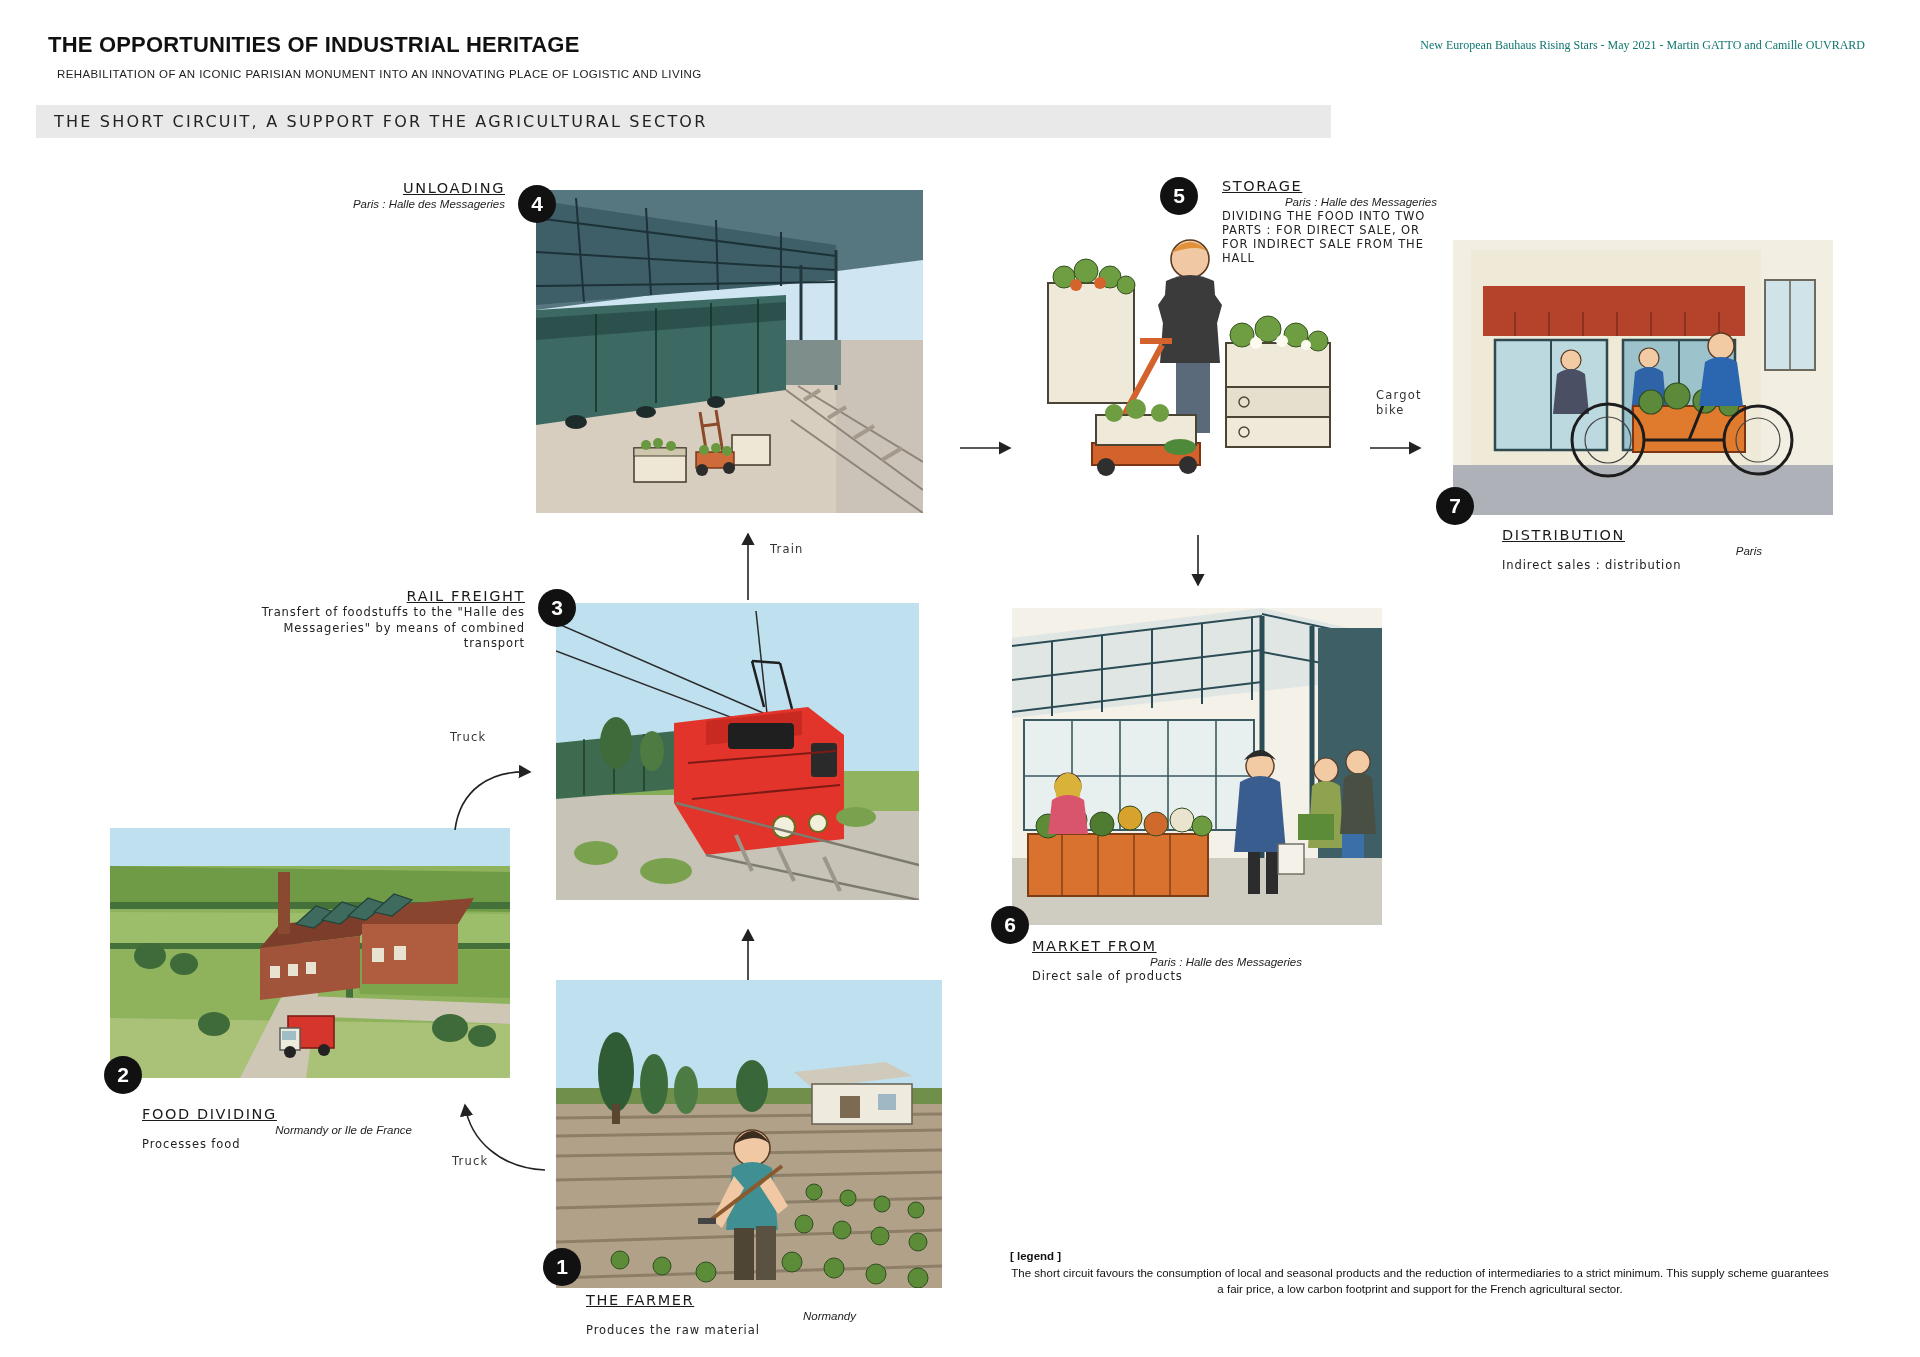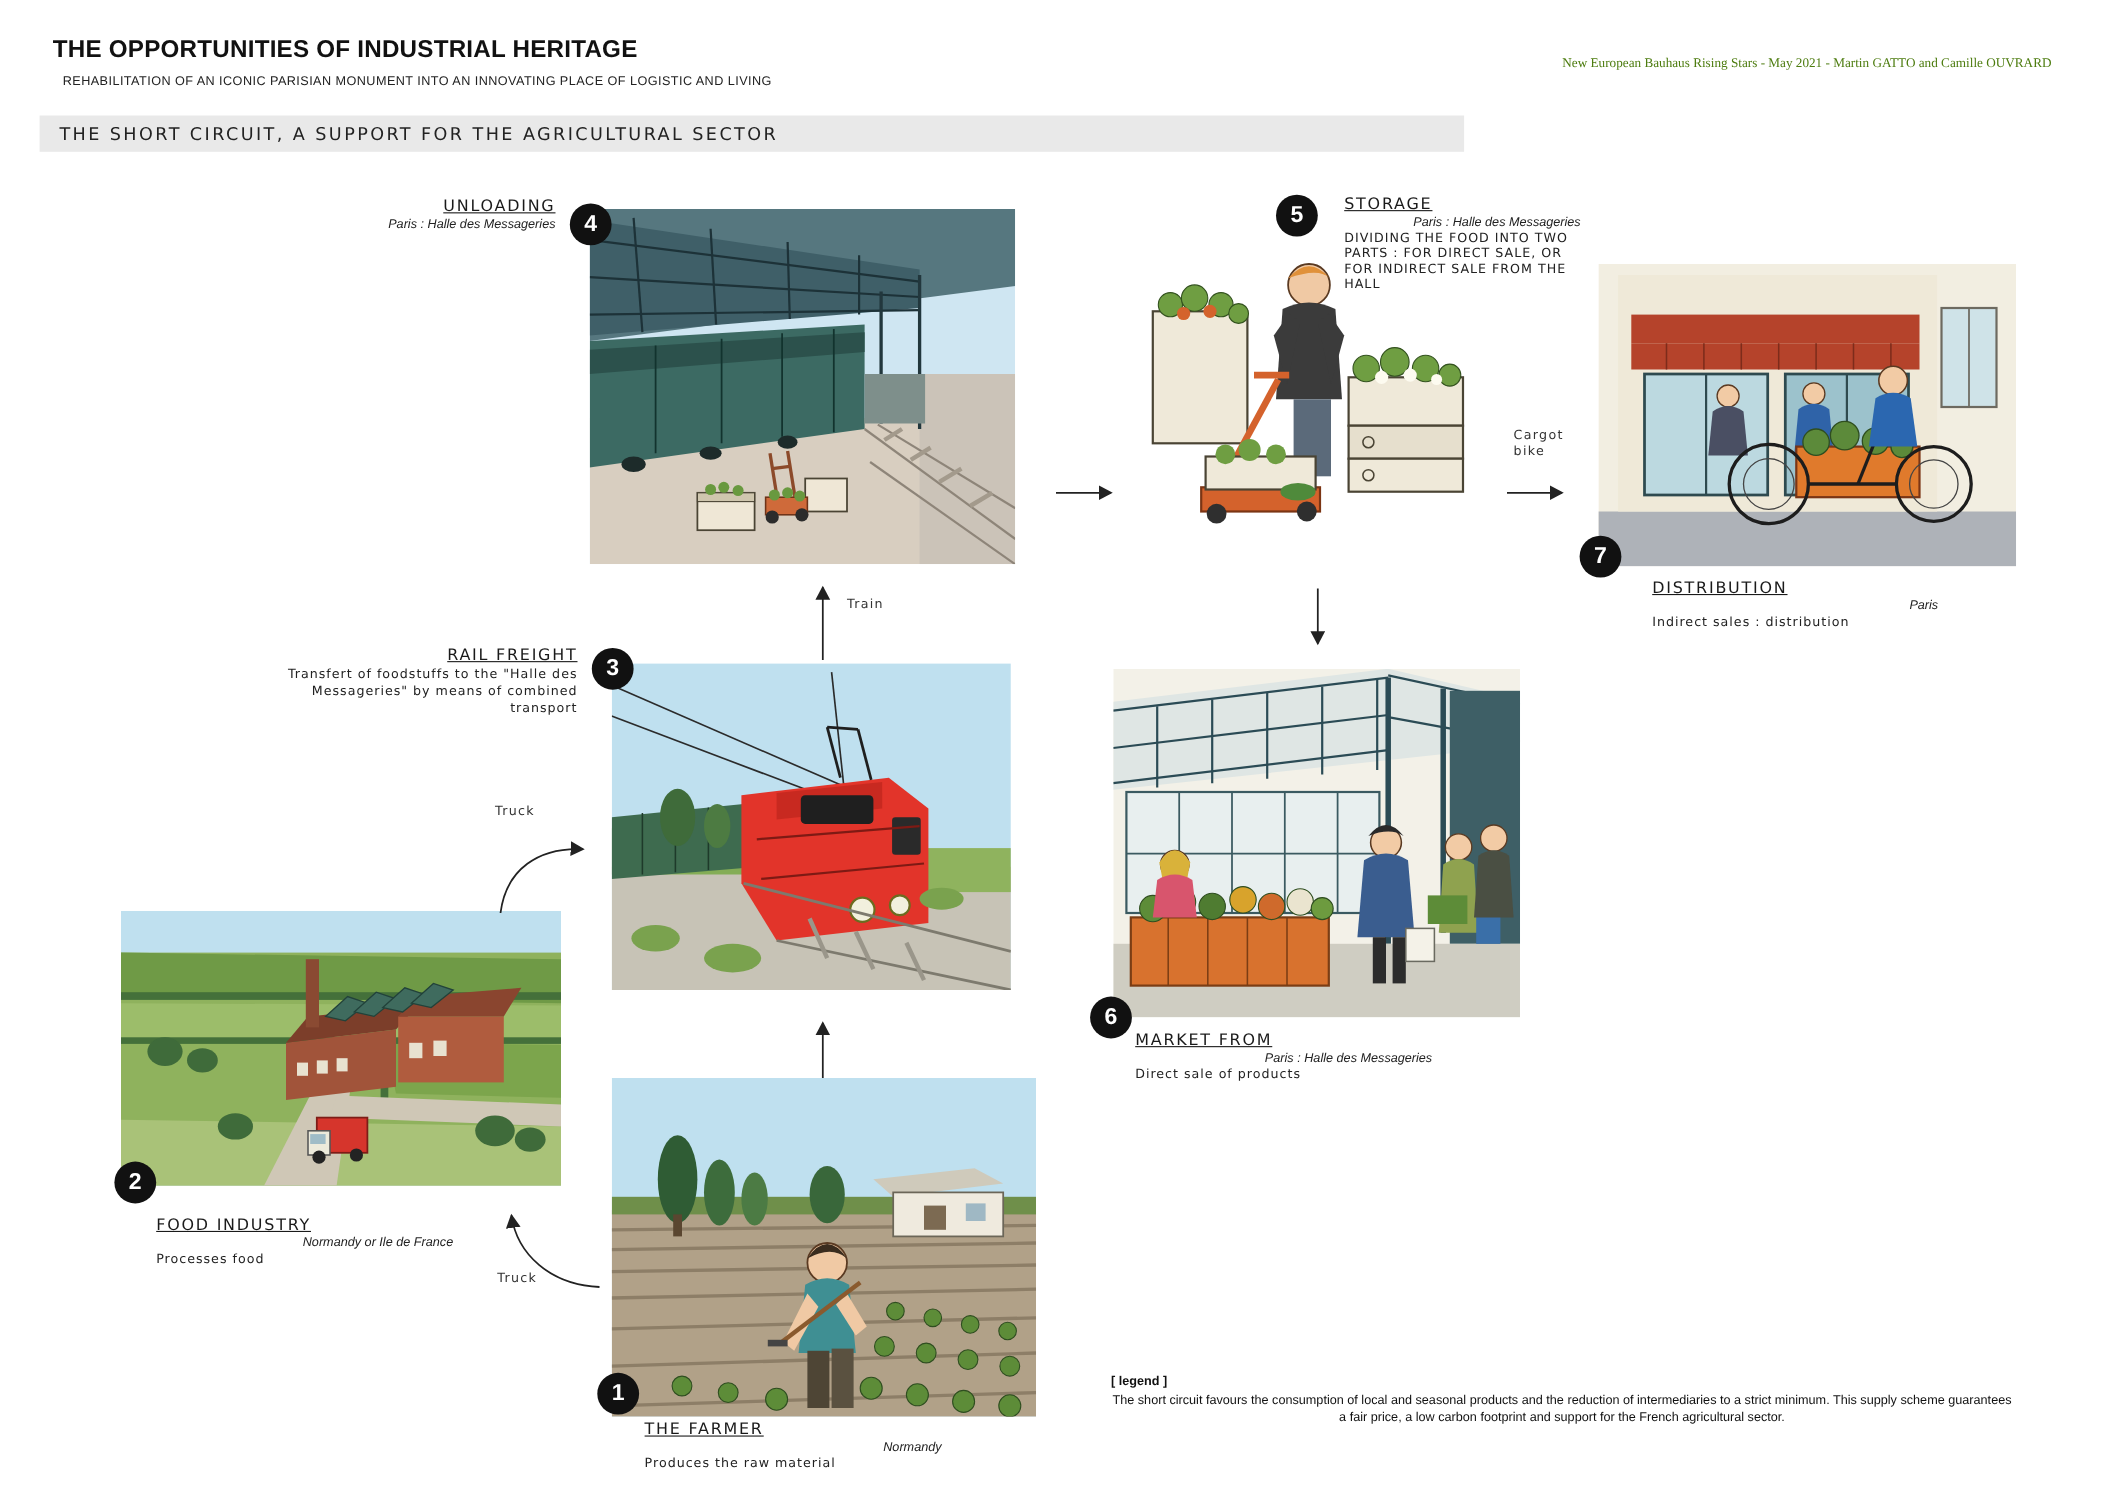--- a/index.html
+++ b/index.html
@@ -37,23 +37,22 @@
     font-size: 11.5px;
     letter-spacing: 0.4px;
     color: #222;
   }
   #credits {
     position: absolute;
     right: 55px;
     top: 38px;
     font-size: 12px;
     font-family: "Liberation Serif", serif;
-    color: #4d7c0f;
+    color: #0f766e;
     text-align: center;
-    margin-top: 12px;
   }
   #section-band {
     position: absolute;
     left: 36px;
     top: 105px;
     width: 1295px;
     height: 33px;
     background: #e9e9e9;
   }
   #section-title {
@@ -646,21 +645,21 @@
     <div class="c-desc" style="line-height:1.35;">Transfert of foodstuffs to the "Halle des Messageries" by means of combined transport</div>
   </div>
 
   <div class="caption" style="left:1032px; top:938px; width:270px;">
     <div class="c-title">MARKET FROM</div>
     <div class="c-sub">Paris : Halle des Messageries</div>
     <div class="c-desc">Direct sale of products</div>
   </div>
 
   <div class="caption" style="left:142px; top:1106px; width:270px;">
-    <div class="c-title">FOOD INDUSTRY</div>
+    <div class="c-title">FOOD DIVIDING</div>
     <div class="c-sub">Normandy or Ile de France</div>
     <div class="c-desc">Processes food</div>
   </div>
 
   <div class="caption" style="left:586px; top:1292px; width:270px;">
     <div class="c-title">THE FARMER</div>
     <div class="c-sub">Normandy</div>
     <div class="c-desc">Produces the raw material</div>
   </div>
 

